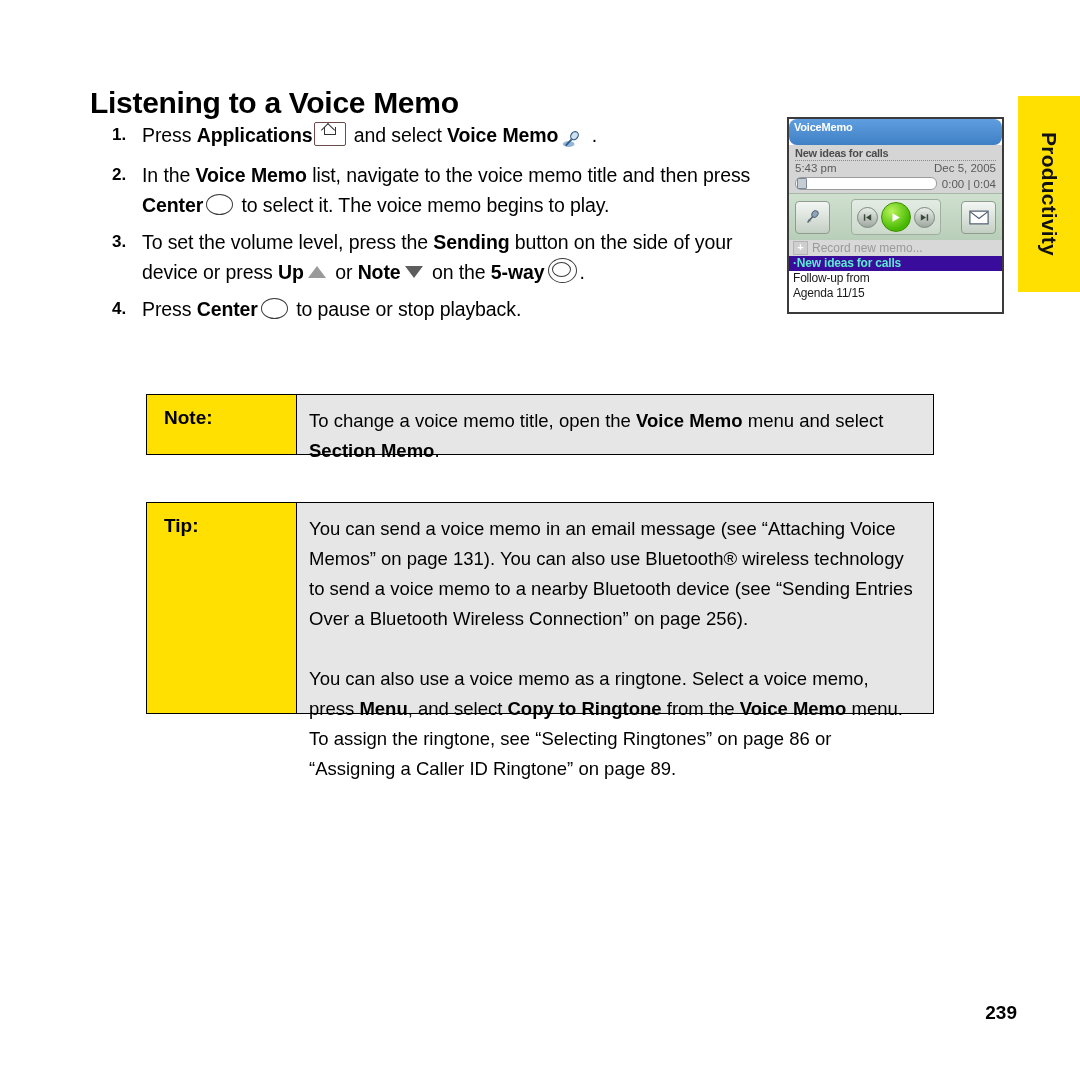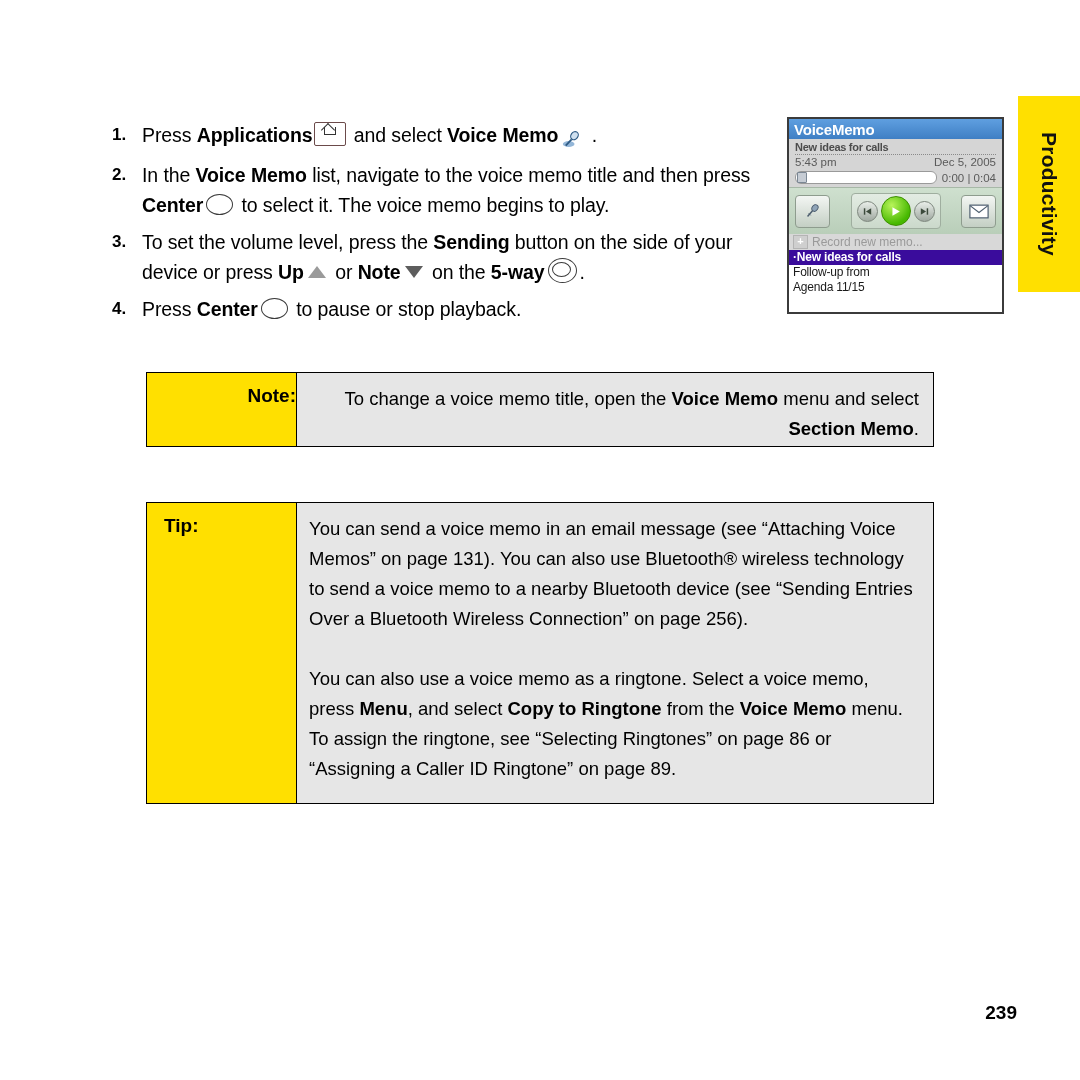--- a/index.html
+++ b/index.html
@@ -177,44 +177,45 @@
     flex: 1;
     padding: 11px 14px 12px 12px;
     font-size: 18.5px;
     line-height: 30px;
     box-sizing: border-box;
   }
   .callout-body p { margin: 0; }
   .callout-body p + p { margin-top: 30px; }
   .callout-body b { font-weight: bold; }
 
-  #note-box  { left: 146px; top: 372px;  width: 788px; height: 75px; text-align: right; }
-  #tip-box   { left: 146px; top: 502px;  width: 788px; height: 302px; }
+  #note-box  { left: 146px; top: 394px;  width: 788px; height: 61px; }
+  #tip-box   { left: 146px; top: 502px;  width: 788px; height: 212px; }
 
   
   .phone-shot {
     position: absolute;
     left: 787px;
     top: 117px;
     width: 217px;
     height: 197px;
     border: 2px solid #3b3b3b;
     box-sizing: border-box;
     background: #ffffff;
     overflow: hidden;
   }
   .ps-titlebar {
-    height: 20px;
+    height: 26px;
     background: linear-gradient(#5f9fe0, #3f7fc4);
     color: #ffffff;
-    font-size: 15px;
+    font-size: 11px;
     font-weight: bold;
     padding: 2px 0 0 5px;
     box-sizing: border-box;
     letter-spacing: -0.2px;
+    border-radius: 8px;
   }
   .ps-info {
     background: #d5d5d5;
     padding: 2px 6px 3px 6px;
     box-sizing: border-box;
   }
   .ps-memo-title {
     font-size: 11px;
     font-weight: bold;
     color: #4c4c4c;
@@ -326,21 +327,21 @@
     text-align: center;
     font-weight: bold;
   }
   .ps-item {
     padding: 0 4px 1px 4px;
     color: #1a1a1a;
     letter-spacing: -0.2px;
   }
   .ps-item.sel {
     background: #3a0c9c;
-    color: #ffffff;
+    color: #5eead4;
     font-weight: bold;
   }
 
   
   .footer-left {
     position: absolute;
     left: 90px;
     top: 1002px;
     font-size: 19px;
     font-weight: bold;
@@ -355,20 +356,21 @@
 </style>
 </head>
 <body>
 
 <div class="page">
 
   <div class="side-tab">
     <span class="side-tab-label">Productivity</span>
   </div>
 
+  <h1 class="page-title">Listening to a Voice Memo</h1>
 
   <div class="steps" id="steps-root">
       <div class="step">
         <div class="step-num">1.</div>
         <div class="step-body">Press <b>Applications</b><span class="ico ico-home"></span> and select <b>Voice Memo</b><span class="ico"><svg class="ico-vmemo" viewBox="0 0 24 24">
               <ellipse cx="8" cy="18" rx="7" ry="3.6" fill="#93b6d8"></ellipse>
               <ellipse cx="15" cy="8" rx="4.2" ry="5.2" transform="rotate(35 15 8)" fill="#cfe0ef" stroke="#2f5b84" stroke-width="1.4"></ellipse>
               <line x1="11.5" y1="12.5" x2="4.5" y2="20" stroke="#2f5b84" stroke-width="2.2"></line>
             </svg></span> .</div>
       </div>

